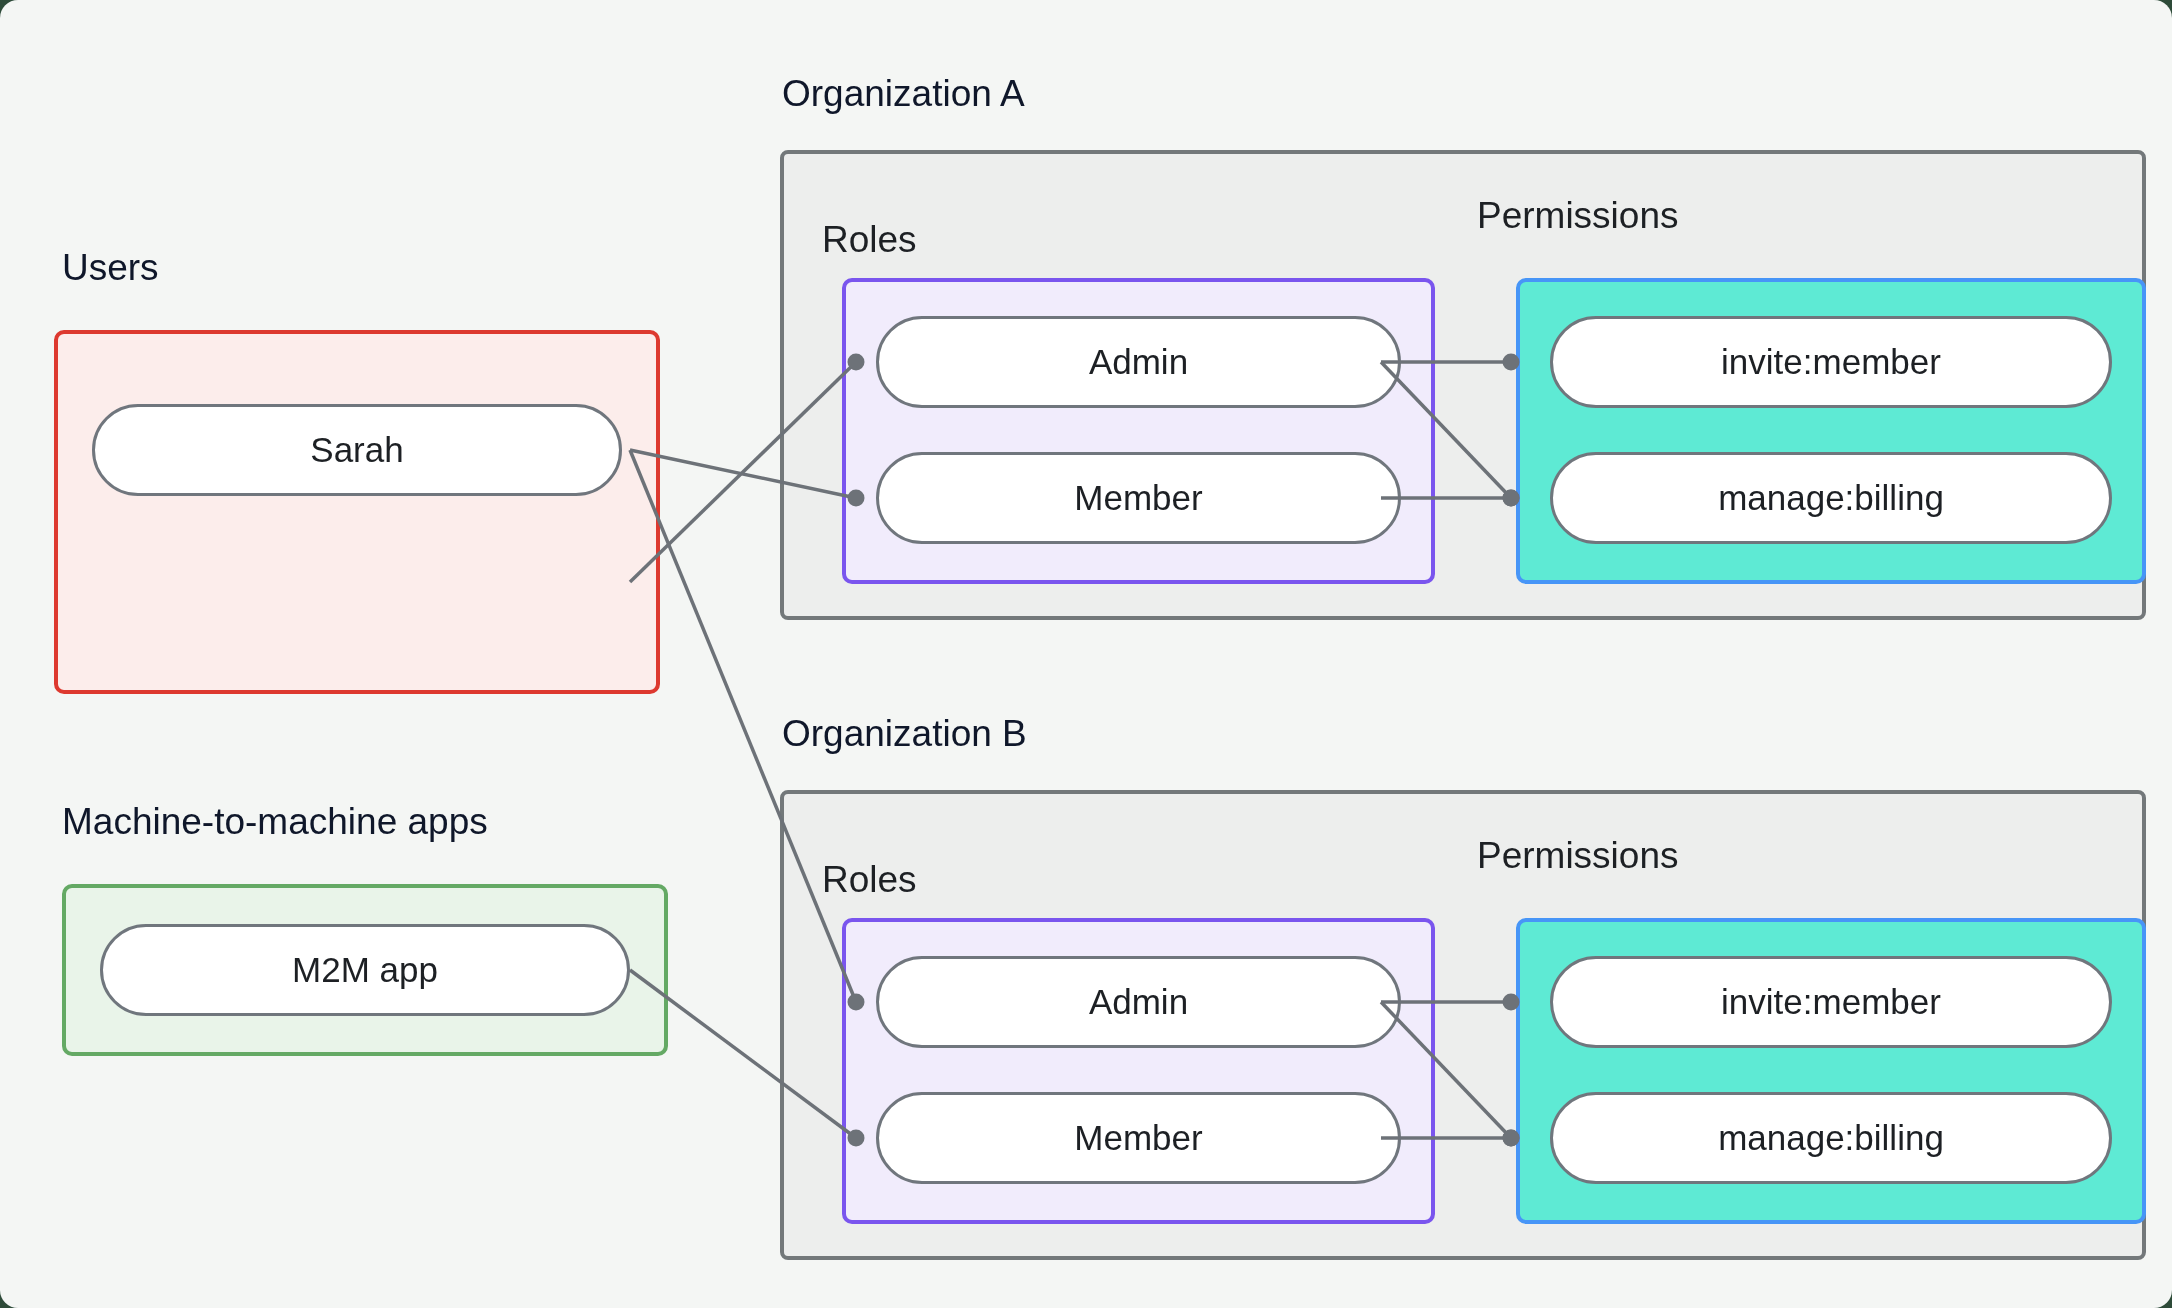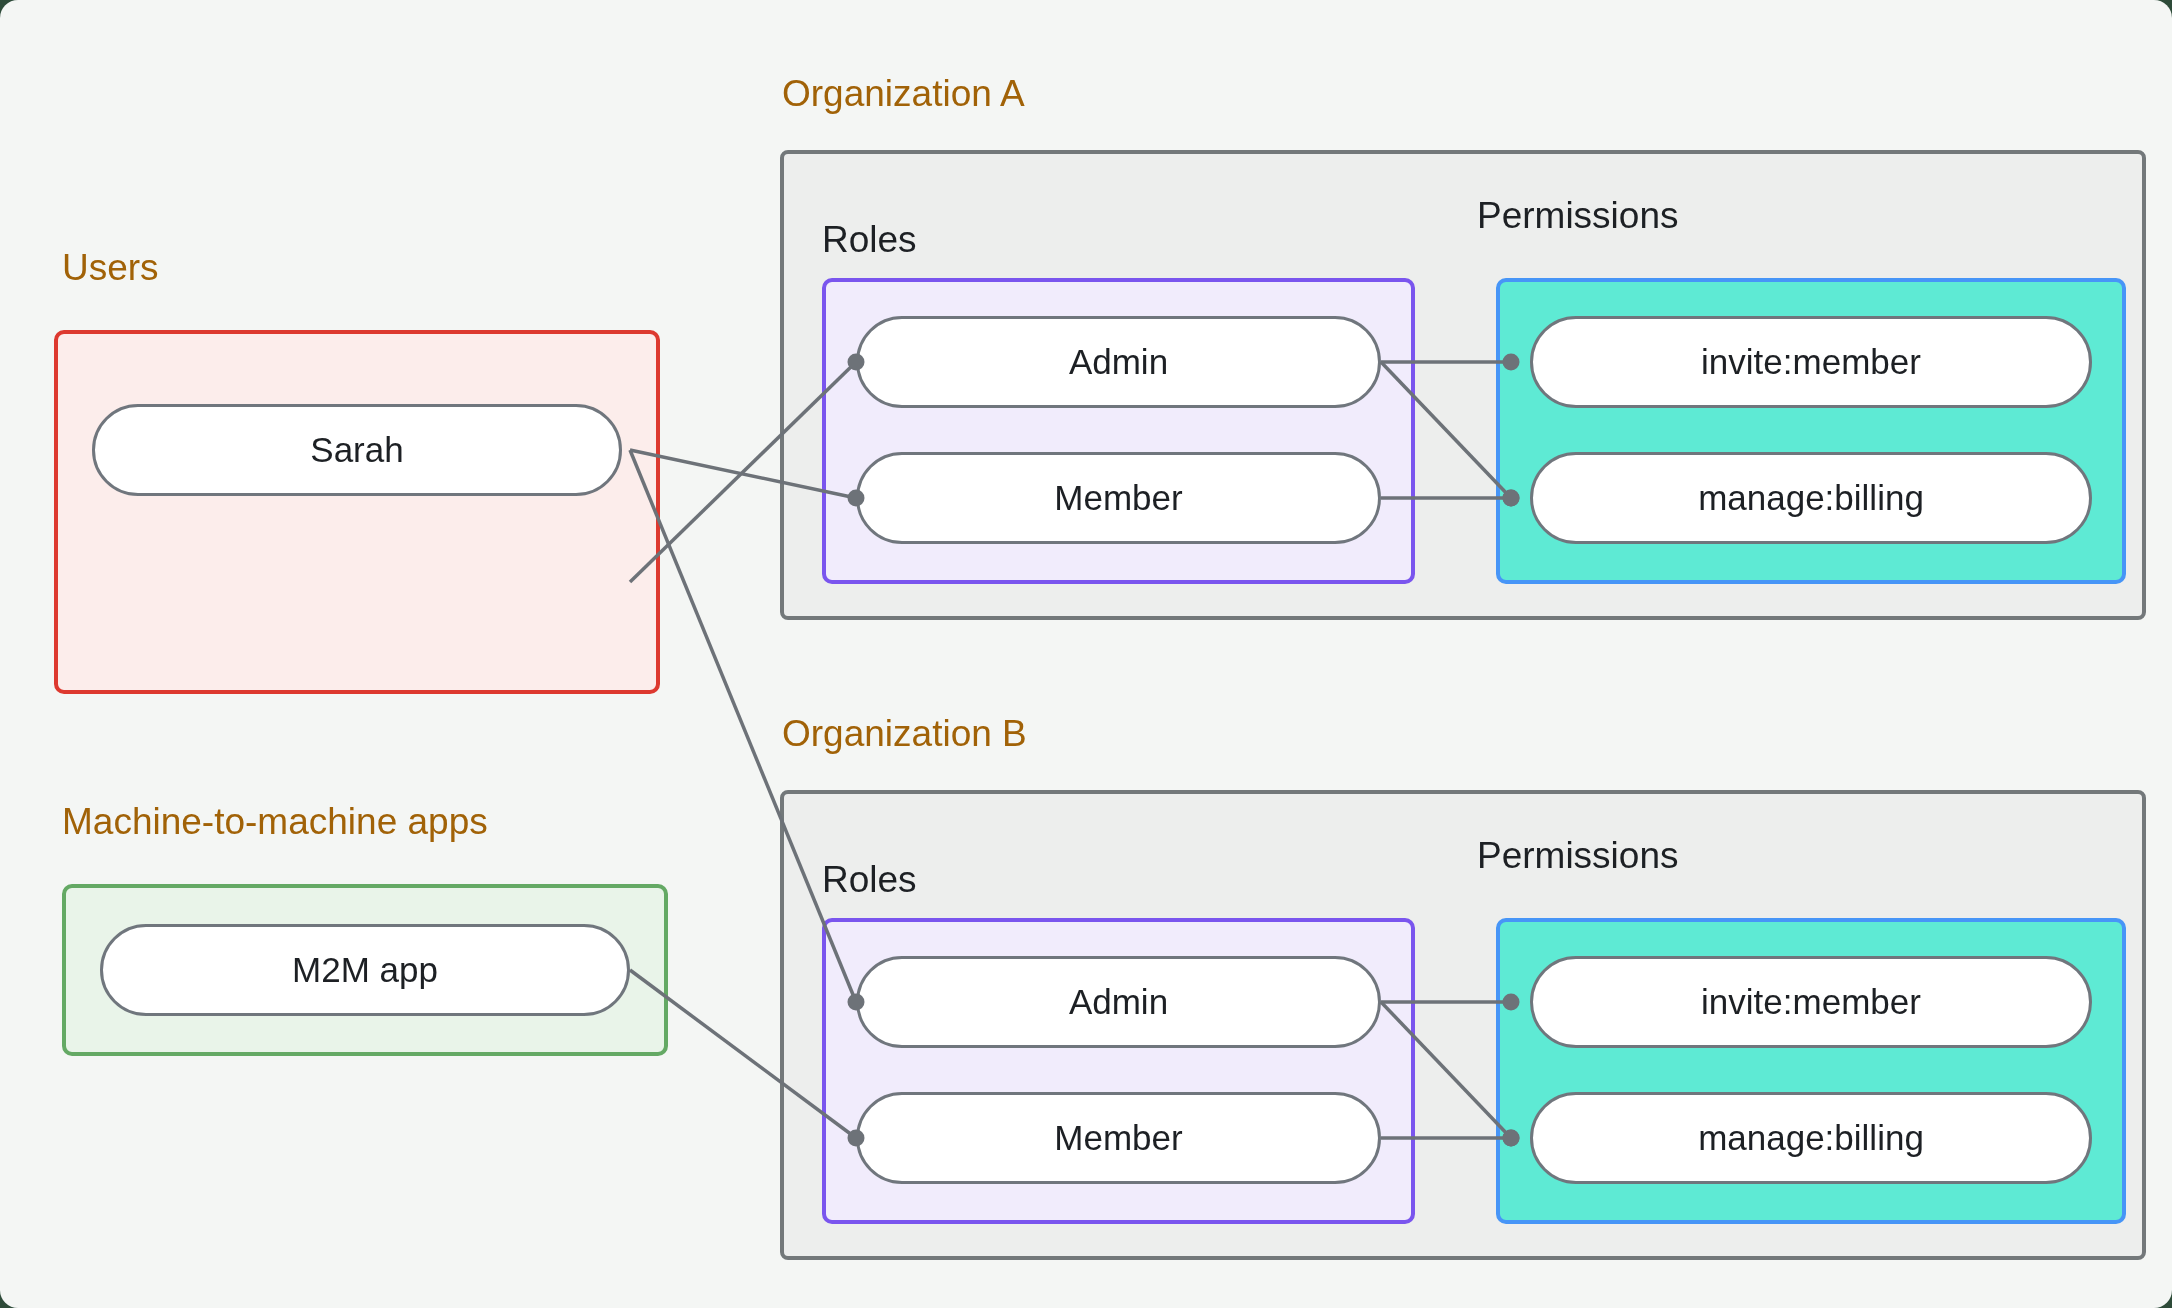--- a/index.html
+++ b/index.html
@@ -14,21 +14,21 @@
     height: 1308px;
     background: #f4f6f4;
     border-radius: 18px;
     overflow: hidden;
   }
   .section-label {
     position: absolute;
     font-size: 37px;
     line-height: 44px;
     font-weight: 500;
-    color: #a16207;
+    color: #0f172a;
     white-space: nowrap;
   }
   .group-box {
     position: absolute;
     box-sizing: border-box;
     border-radius: 10px;
   }
   .users-box {
     left: 54px; top: 330px; width: 606px; height: 364px;
     background: #fcedeb;
@@ -58,20 +58,21 @@
     color: #1d2024;
     white-space: nowrap;
   }
   .roles-label { left: 38px; margin-top: 24px; }
   .permissions-label { left: 693px; }
   .inner-box {
     position: absolute;
     top: 124px; height: 306px;
     box-sizing: border-box;
     border-radius: 10px;
+    margin-left: 20px;
   }
   .roles-box {
     left: 38px; width: 593px;
     background: #f1ecfc;
     border: 4px solid #7a55ee;
   }
   .permissions-box {
     left: 712px; width: 630px;
     background: #5eead4;
     border: 4px solid #4795f7;

